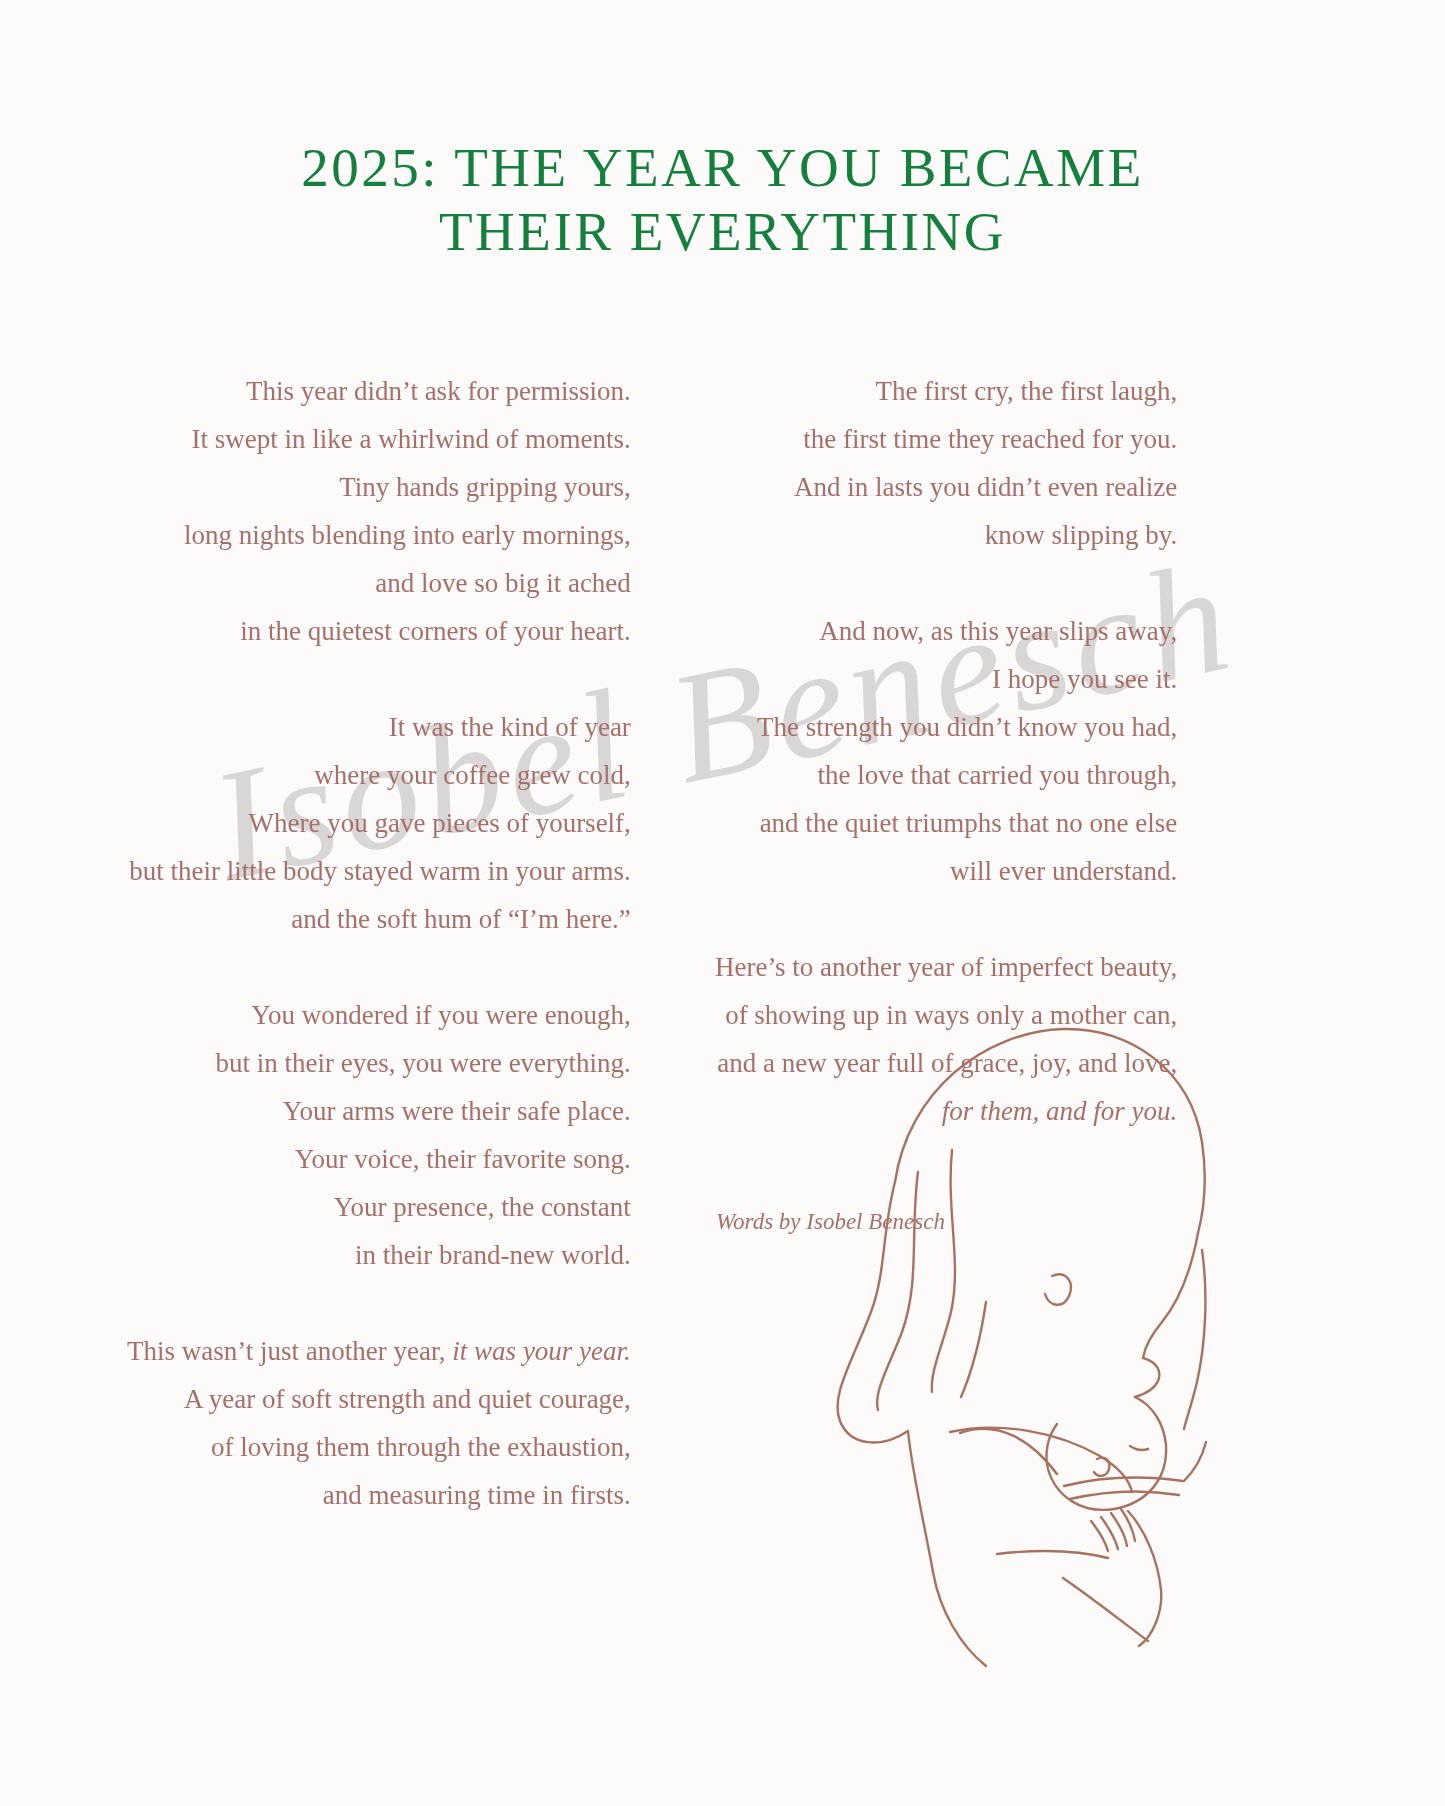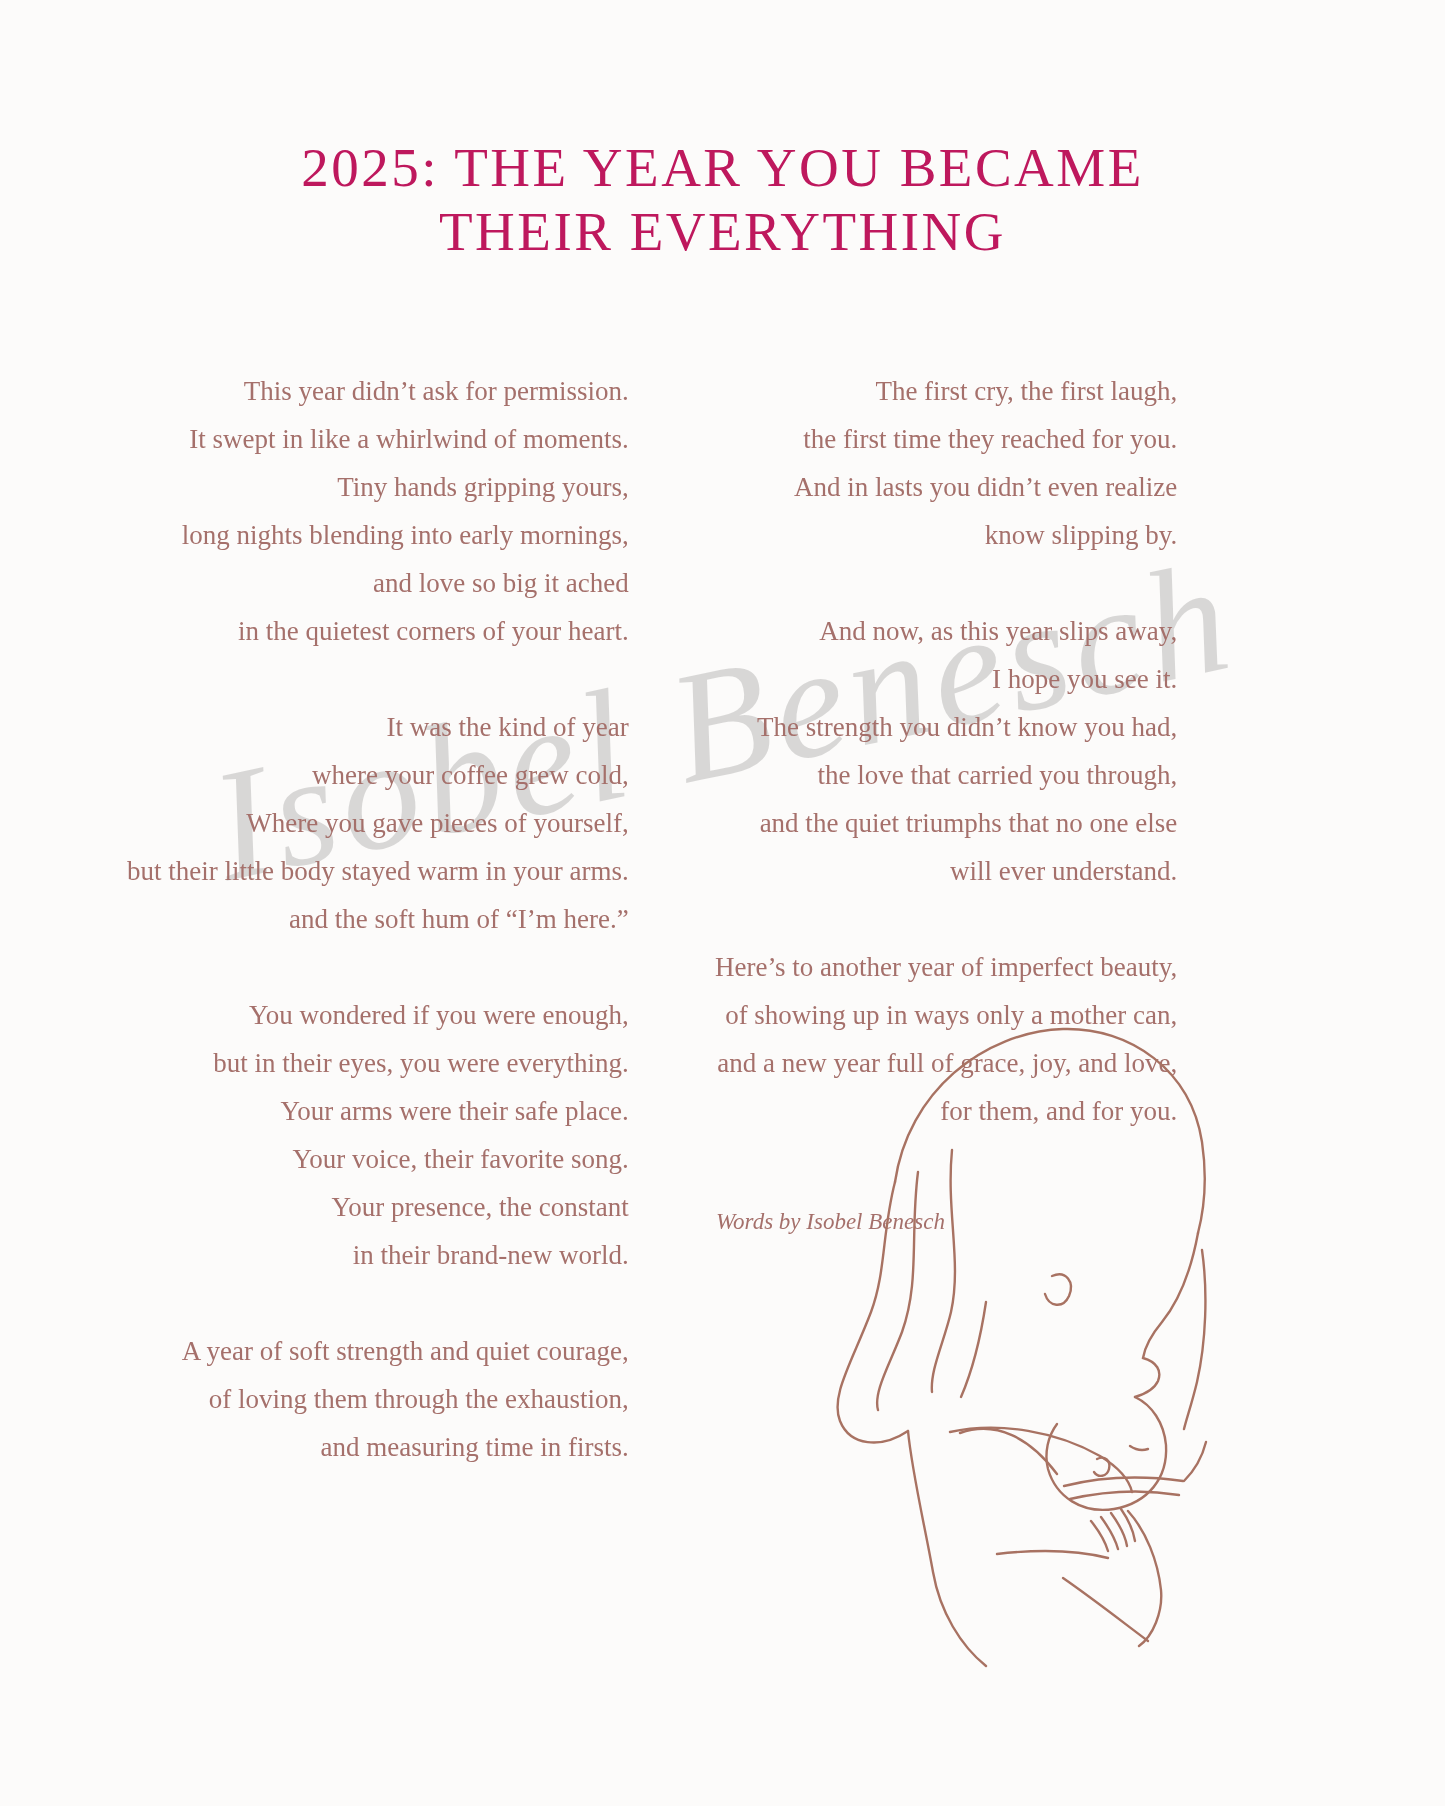--- a/index.html
+++ b/index.html
@@ -6,21 +6,21 @@
   body{
     width:1445px;height:1806px;
     position:relative;
     background:#fcfbfa;
     font-family:"Liberation Serif", serif;
     overflow:hidden;
   }
   .title{
     position:absolute;top:136px;left:0;right:0;
     text-align:center;
-    color:#be185d;
+    color:#15803d;
     font-size:55px;
     line-height:64px;
     letter-spacing:2.5px;
     font-weight:400;
   }
   .watermark{
     position:absolute;
     left:205px;top:630px;
     font-size:158px;
     font-style:italic;
@@ -36,21 +36,21 @@
     position:absolute;top:367px;
     color:#a5706b;
     font-size:27px;
     line-height:48px;
     z-index:2;
   }
   .col-left{left:127px;}
   .col-right{left:715px;}
   .stanza{margin:0 0 48px 0;}
   .line{display:block;white-space:pre;text-align:right;}
-  .italic{}
+  .italic{font-style:italic;}
   .credit{
     position:absolute;
     left:716px;top:1198px;
     color:#a5706b;
     font-size:23px;
     line-height:48px;
     font-style:italic;
     z-index:2;
   }
   .illustration{
@@ -88,20 +88,21 @@
   </p>
   <p class="stanza">
     <span class="line">You wondered if you were enough,</span>
     <span class="line">but in their eyes, you were everything.</span>
     <span class="line">Your arms were their safe place.</span>
     <span class="line">Your voice, their favorite song.</span>
     <span class="line">Your presence, the constant</span>
     <span class="line">in their brand-new world.</span>
   </p>
   <p class="stanza">
+    <span class="line"><span>This wasn’t just another year, </span><span class="italic">it was your year.</span></span>
     <span class="line">A year of soft strength and quiet courage,</span>
     <span class="line">of loving them through the exhaustion,</span>
     <span class="line">and measuring time in firsts.</span>
   </p>
 </div>
 
 <div class="col col-right">
   <p class="stanza">
     <span class="line">The first cry, the first laugh,</span>
     <span class="line">the first time they reached for you.</span>

